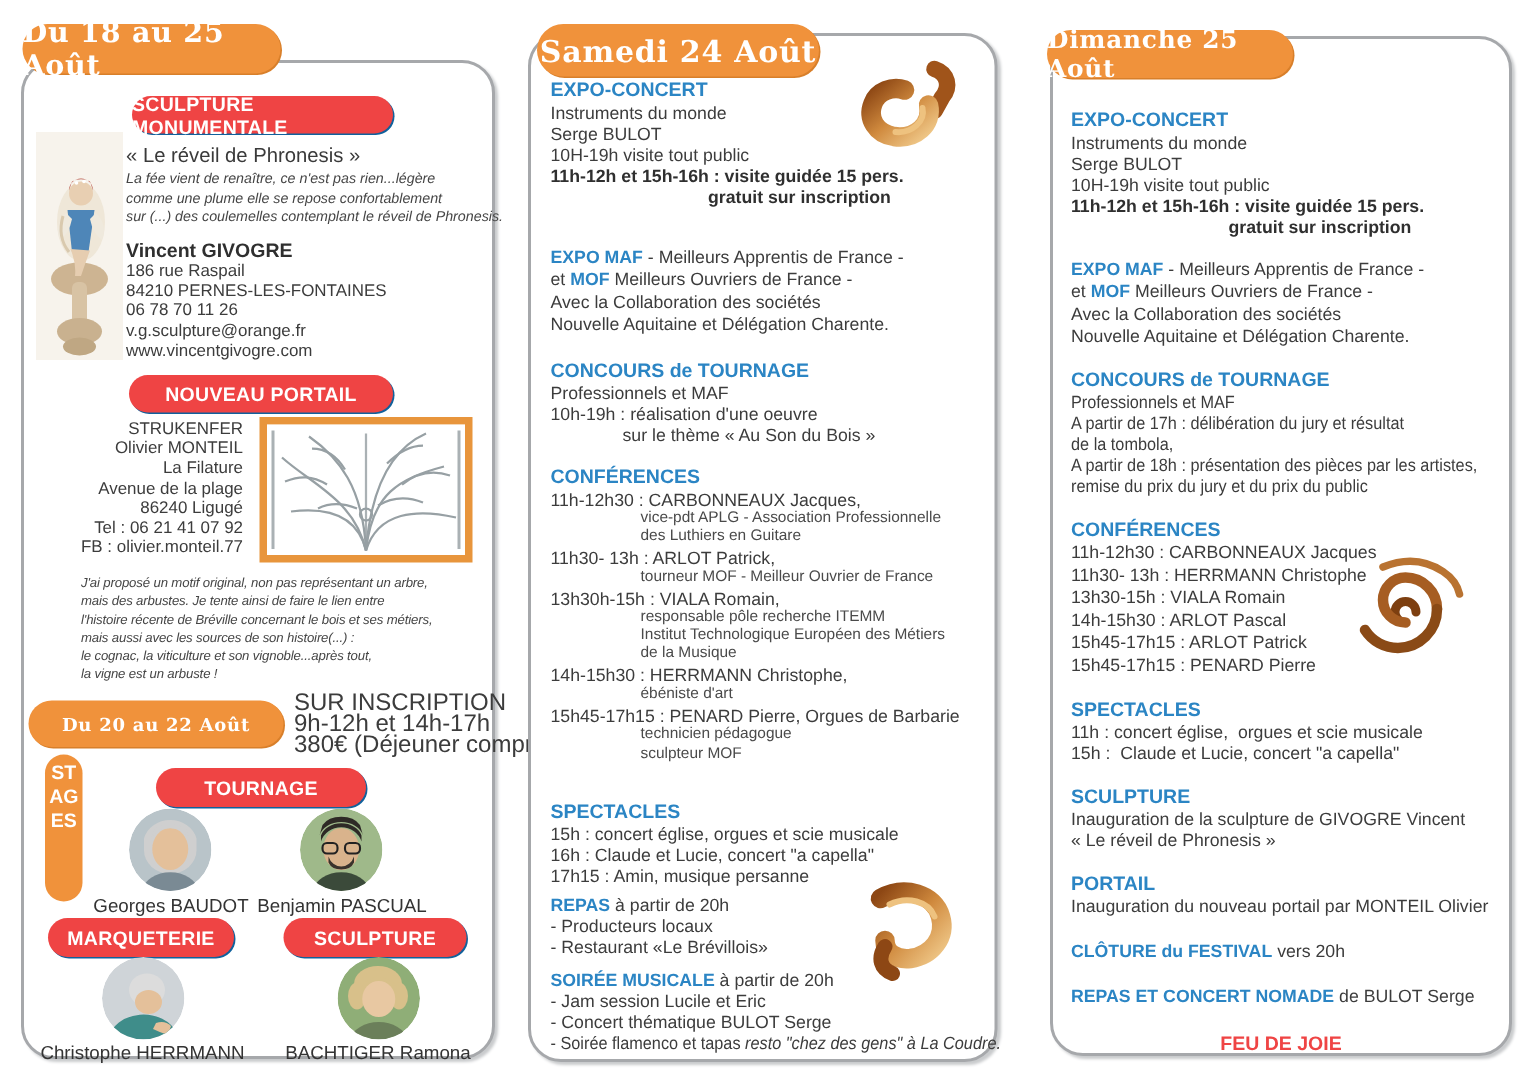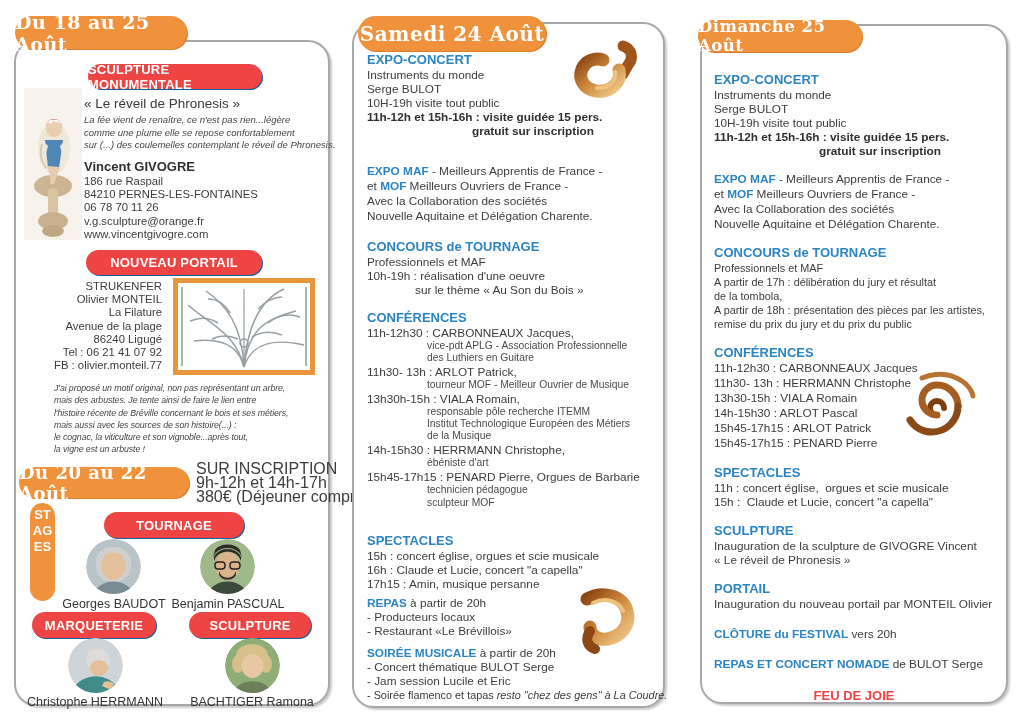--- a/index.html
+++ b/index.html
@@ -141,21 +141,21 @@
       </svg>
     </div>
 
     <div class="abs ml quote2" style="left:38px; top:340px;">J'ai proposé un motif original, non pas représentant un arbre,
 mais des arbustes. Je tente ainsi de faire le lien entre
 l'histoire récente de Bréville concernant le bois et ses métiers,
 mais aussi avec les sources de son histoire(...) :
 le cognac, la viticulture et son vignoble...après tout,
 la vigne est un arbuste !</div>
 
-    <div class="hdr-pill" style="left:3px; top:425px; width:170px; height:31px; font-size:18px; position:absolute;">
+    <div class="hdr-pill" style="left:3px; top:425px; width:170px; height:31px; font-size:12px; position:absolute;">
       <span>Du 20 au 22 Août</span>
     </div>
 
     <div class="abs ml" style="left:180px; top:420px; font-size:16px; line-height:13.8px;">SUR INSCRIPTION
 9h-12h et 14h-17h
 380€ (Déjeuner compris)</div>
 
     <div class="stages-pill" style="left:14px; top:461px;">STAGES</div>
 
     <div class="pill-blue" style="left:88px; top:470px; width:140px; height:26px;">
@@ -286,21 +286,21 @@
 
     <div style="margin-top:13px;">
       <div class="h-blue">CONFÉRENCES</div>
       <div class="c-entry">
         <div class="body12">11h-12h30 : CARBONNEAUX Jacques,</div>
         <div class="small ml indent60">vice-pdt APLG - Association Professionnelle
 des Luthiers en Guitare</div>
       </div>
       <div class="c-entry">
         <div class="body12">11h30- 13h : ARLOT Patrick,</div>
-        <div class="small ml indent60">tourneur MOF - Meilleur Ouvrier de Musique</div>
+        <div class="small ml indent60">tourneur MOF - Meilleur Ouvrier de France</div>
       </div>
       <div class="c-entry">
         <div class="body12">13h30h-15h : VIALA Romain,</div>
         <div class="small ml indent60">responsable pôle recherche ITEMM
 Institut Technologique Européen des Métiers
 de la Musique</div>
       </div>
       <div class="c-entry">
         <div class="body12">14h-15h30 : HERRMANN Christophe,</div>
         <div class="small ml indent60">ébéniste d'art</div>
@@ -322,22 +322,22 @@
     </div>
 
     <div style="margin-top:5px;">
       <div class="body12"><span class="inline-h">REPAS</span><span> à partir de 20h</span></div>
       <div class="body12 ml">- Producteurs locaux
 - Restaurant «Le Brévillois»</div>
     </div>
 
     <div style="margin-top:8px;">
       <div class="body12"><span class="inline-h">SOIRÉE MUSICALE</span><span> à partir de 20h</span></div>
+      <div class="body12">- Jam session Lucile et Eric</div>
       <div class="body12">- Concert thématique  BULOT Serge</div>
-      <div class="body12">- Jam session Lucile et Eric</div>
       <div class="body12 fit90" style="white-space:nowrap;"><span>- Soirée flamenco et tapas </span><span class="ital">resto "chez des gens" à La Coudre.</span></div>
     </div>
   </div>
 
   <div class="hdr-pill" id="hdr-right">
     <span>Dimanche 25 Août</span>
   </div>
 
   <div class="panel" id="panel-right">
     <div>

